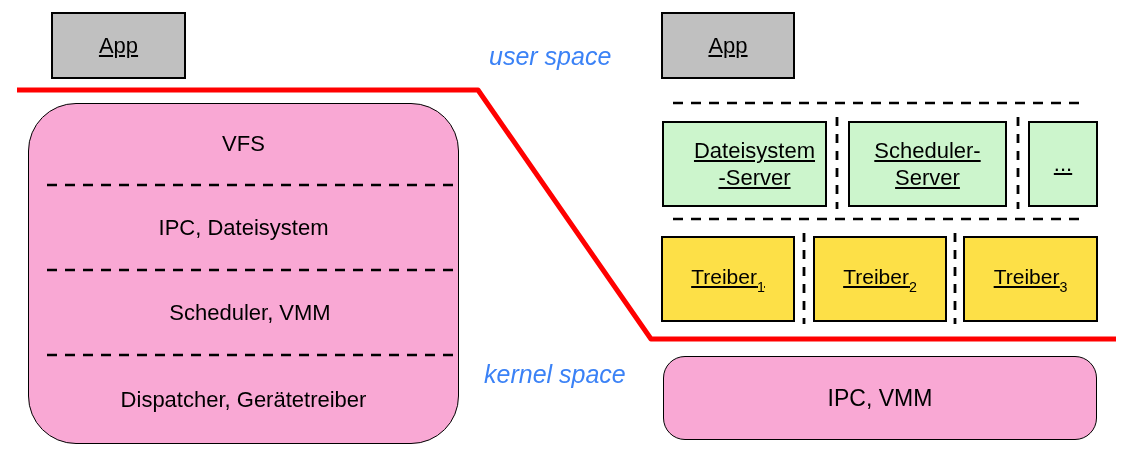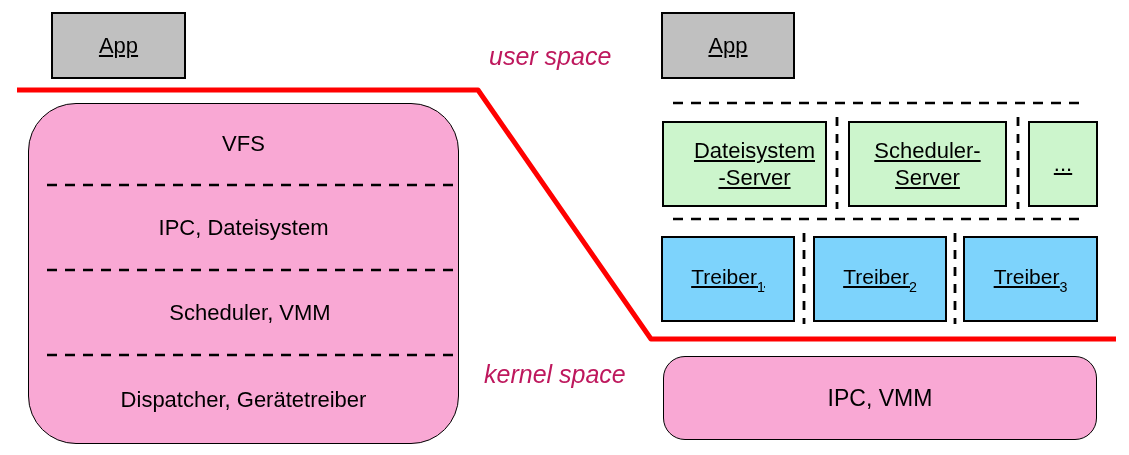--- a/index.html
+++ b/index.html
@@ -12,24 +12,24 @@
     overflow:hidden;
   }
   .abs{position:absolute;box-sizing:border-box;}
   .center{display:flex;align-items:center;justify-content:center;text-align:center;}
   .box{border:2px solid #000;text-decoration:underline;}
   .app-box{background:#C0C0C0;font-size:22px;}
   .rounded-box{background:#f9a8d4;border:1.5px solid #000;}
   .layer-label{font-size:22px;}
   .server-box{background:#CCF5CC;font-size:22px;line-height:1.25;}
   .server-box .lines span{display:block;}
-  .driver-box{background:#7dd3fc;font-size:21px;}
+  .driver-box{background:#fde047;font-size:21px;}
   .driver-box sub{font-size:0.68em;position:relative;top:0.18em;}
   .space-label{
-    color:#be185d;font-style:italic;font-size:25px;white-space:nowrap;
+    color:#3b82f6;font-style:italic;font-size:25px;white-space:nowrap;
   }
   .kernel-title{font-size:23px;}
   svg.overlay{position:absolute;left:0;top:0;pointer-events:none;}
 </style>
 </head>
 <body>
 
 <div class="canvas">
 
   <div class="abs box app-box center" style="left:51px;top:12px;width:135px;height:67px;">

